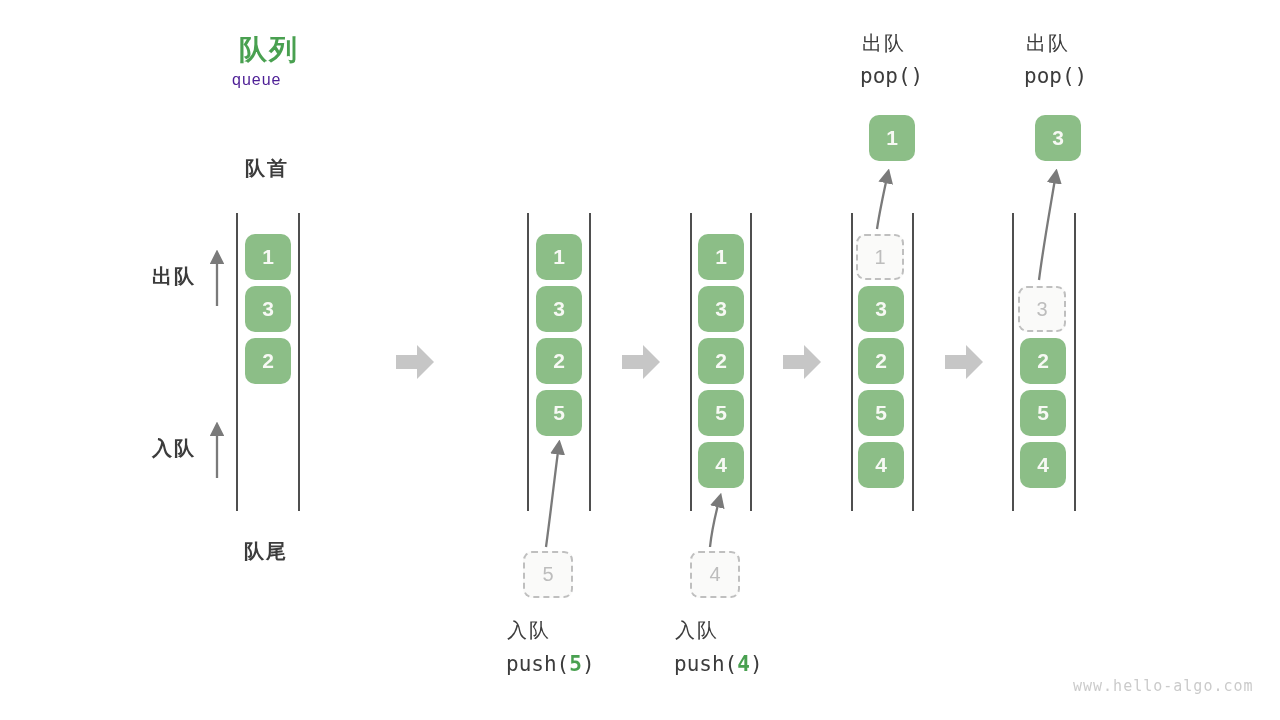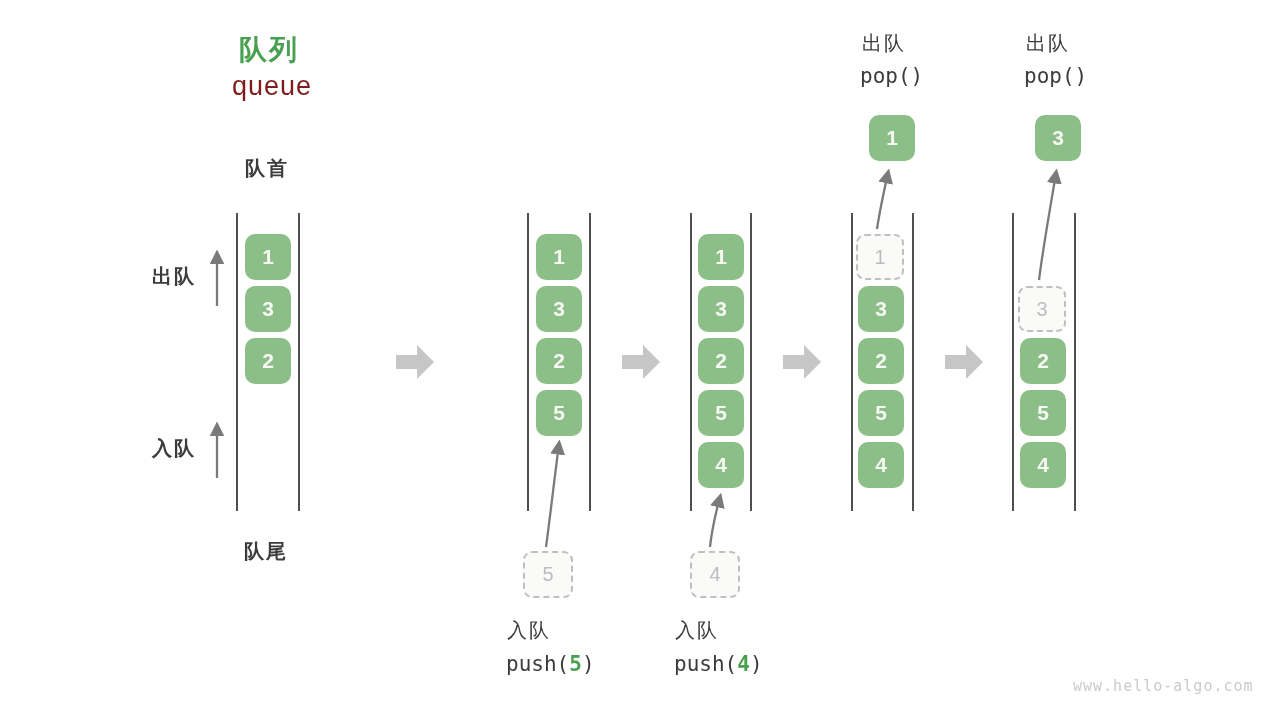--- a/index.html
+++ b/index.html
@@ -6,21 +6,21 @@
   html, body { background: #ffffff; }
   .canvas {
     position: relative;
     width: 1280px; height: 720px;
     background: #ffffff;
     font-family: "Liberation Sans", sans-serif;
     overflow: hidden;
   }
   .abs { position: absolute; }
   .title-zh { font-size: 28px; font-weight: 700; color: #49A050; letter-spacing: 2px; }
-  .title-en { font-size: 27px; color: #7f1d1d; letter-spacing: 1px; }
+  .title-en { font-size: 16px; color: #4c1d95; letter-spacing: 1px; }
   .zh-bold { font-size: 20px; font-weight: 700; color: #3C3C3C; letter-spacing: 2px; }
   .op-zh { font-size: 20px; color: #3C3C3C; letter-spacing: 2px; }
   .mono { font-family: "DejaVu Sans Mono", "Liberation Mono", monospace; }
   .op-fn { font-size: 21px; color: #3C3C3C; }
   .op-arg { color: #49A050; font-weight: 700; }
   .vline { position: absolute; top: 213px; width: 2px; height: 298px; background: #4F4F4F; }
   .cell {
     position: absolute; width: 46px; height: 46px;
     background: #8CBE87; border-radius: 10px;
     color: #F7F9F4; font-size: 21px; font-weight: 700;

